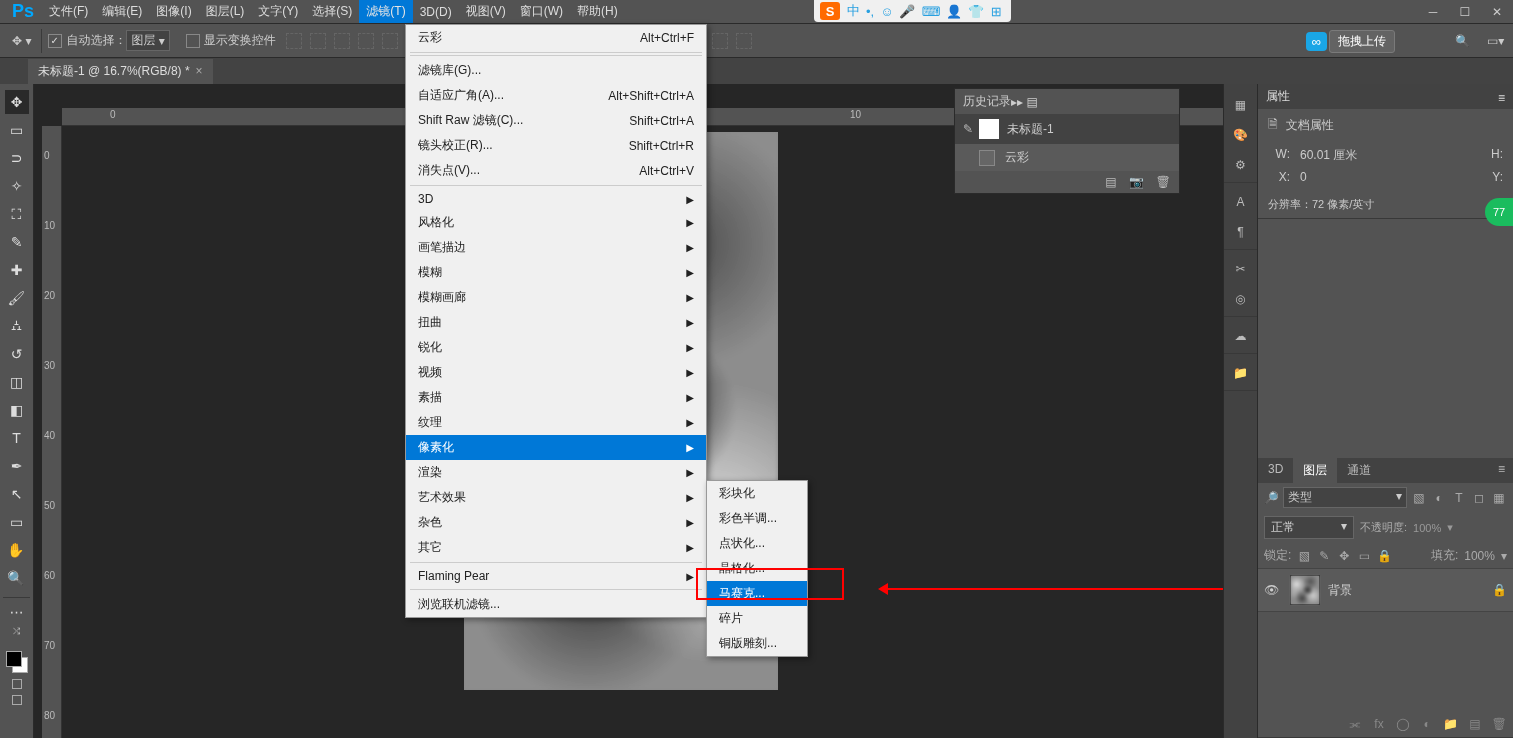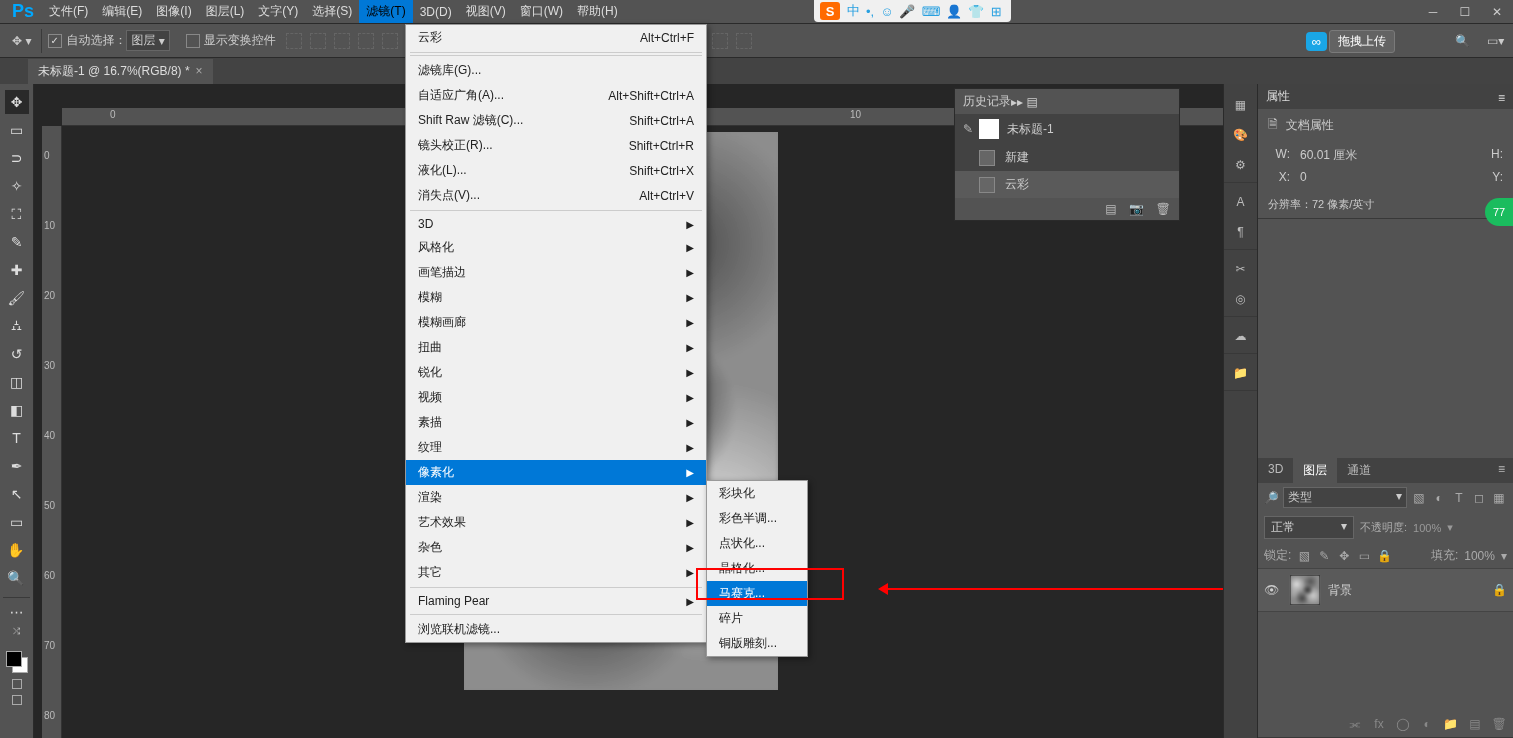--- a/index.html
+++ b/index.html
@@ -1,20 +1,20 @@
 <!DOCTYPE html>
 <html><head>
 <meta charset="utf-8">
 <style>
 * { box-sizing: border-box; margin: 0; padding: 0; font-family: "Microsoft YaHei", Arial, sans-serif; font-size: 12px; }
 body { background: #535353; color: #ccc; overflow: hidden; width: 1513px; height: 738px; position: relative; }
 .menubar { background: #535353; height: 24px; display: flex; align-items: center; padding: 0 4px; border-bottom: 1px solid #2a2a2a; }
 .logo { color: #00a8ff; font-weight: bold; font-size: 18px; padding: 0 8px; }
 .menubar .menu-item { padding: 3px 7px; color: #ddd; cursor: pointer; }
-.menubar .menu-item.active { background: #0078d7; color: #000000; }
+.menubar .menu-item.active { background: #0078d7; color: #e5e5e5; }
 .ime-bar { position: absolute; top: 0; left: 814px; background: #f0f0f0; height: 22px; display: flex; align-items: center; padding: 0 6px; border-radius: 0 0 4px 4px; }
 .ime-bar .s-icon { background: #ff6a00; color: #fff; width: 20px; height: 18px; border-radius: 3px; display: flex; align-items: center; justify-content: center; font-weight: bold; margin-right: 4px; font-size: 13px;}
 .ime-bar span { color: #28a0e0; font-size: 13px; margin: 0 3px; }
 .win-ctrl { position: absolute; top: 0; right: 0; display: flex; }
 .win-ctrl div { width: 32px; height: 24px; display: flex; align-items: center; justify-content: center; color: #ccc; cursor: pointer; }
 .optbar { background: #535353; height: 34px; border-bottom: 1px solid #2a2a2a; display: flex; align-items: center; padding: 0 8px; }
 .optbar .drop { padding: 2px 4px; display: flex; align-items: center; }
 .optbar .sep { width: 1px; height: 24px; background: #3a3a3a; margin: 0 6px; }
 .optbar .chk { width: 14px; height: 14px; border: 1px solid #888; margin-right: 4px; }
 .optbar .chk.on::after { content: "✓"; color: #ddd; font-size: 10px; position: relative; top: -2px; left: 1px;}
@@ -245,24 +245,20 @@
     </div>
     <div class="row">
       <span>Shift Raw 滤镜(C)...</span>
       <span>Shift+Ctrl+A</span>
     </div>
     <div class="row">
       <span>镜头校正(R)...</span>
       <span>Shift+Ctrl+R</span>
     </div>
     <div class="row">
-      <span>液化(L)...</span>
-      <span>Shift+Ctrl+X</span>
-    </div>
-    <div class="row">
       <span>消失点(V)...</span>
       <span>Alt+Ctrl+V</span>
     </div>
     <div class="sep"></div>
     <div class="row">
       <span>3D</span>
       <span class="arrow">▶</span>
     </div>
     <div class="row">
       <span>风格化</span>
@@ -360,25 +356,20 @@
 
 <div class="history-panel">
   <div class="phead">
     <span>历史记录</span>
     <span>▸▸ ▤</span>
   </div>
   <div class="row">
     <span style="width:16px;color:#bbb">✎</span>
     <div class="thumb"></div>
     <span>未标题-1</span>
-  </div>
-  <div class="row">
-    <span style="width:16px"></span>
-      <div class="hicn"></div>
-    <span>新建</span>
   </div>
   <div class="row sel">
     <span style="width:16px"></span>
       <div class="hicn"></div>
     <span>云彩</span>
   </div>
   <div class="foot">
     <i>▤</i>
     <i>📷</i>
     <i>🗑</i>

